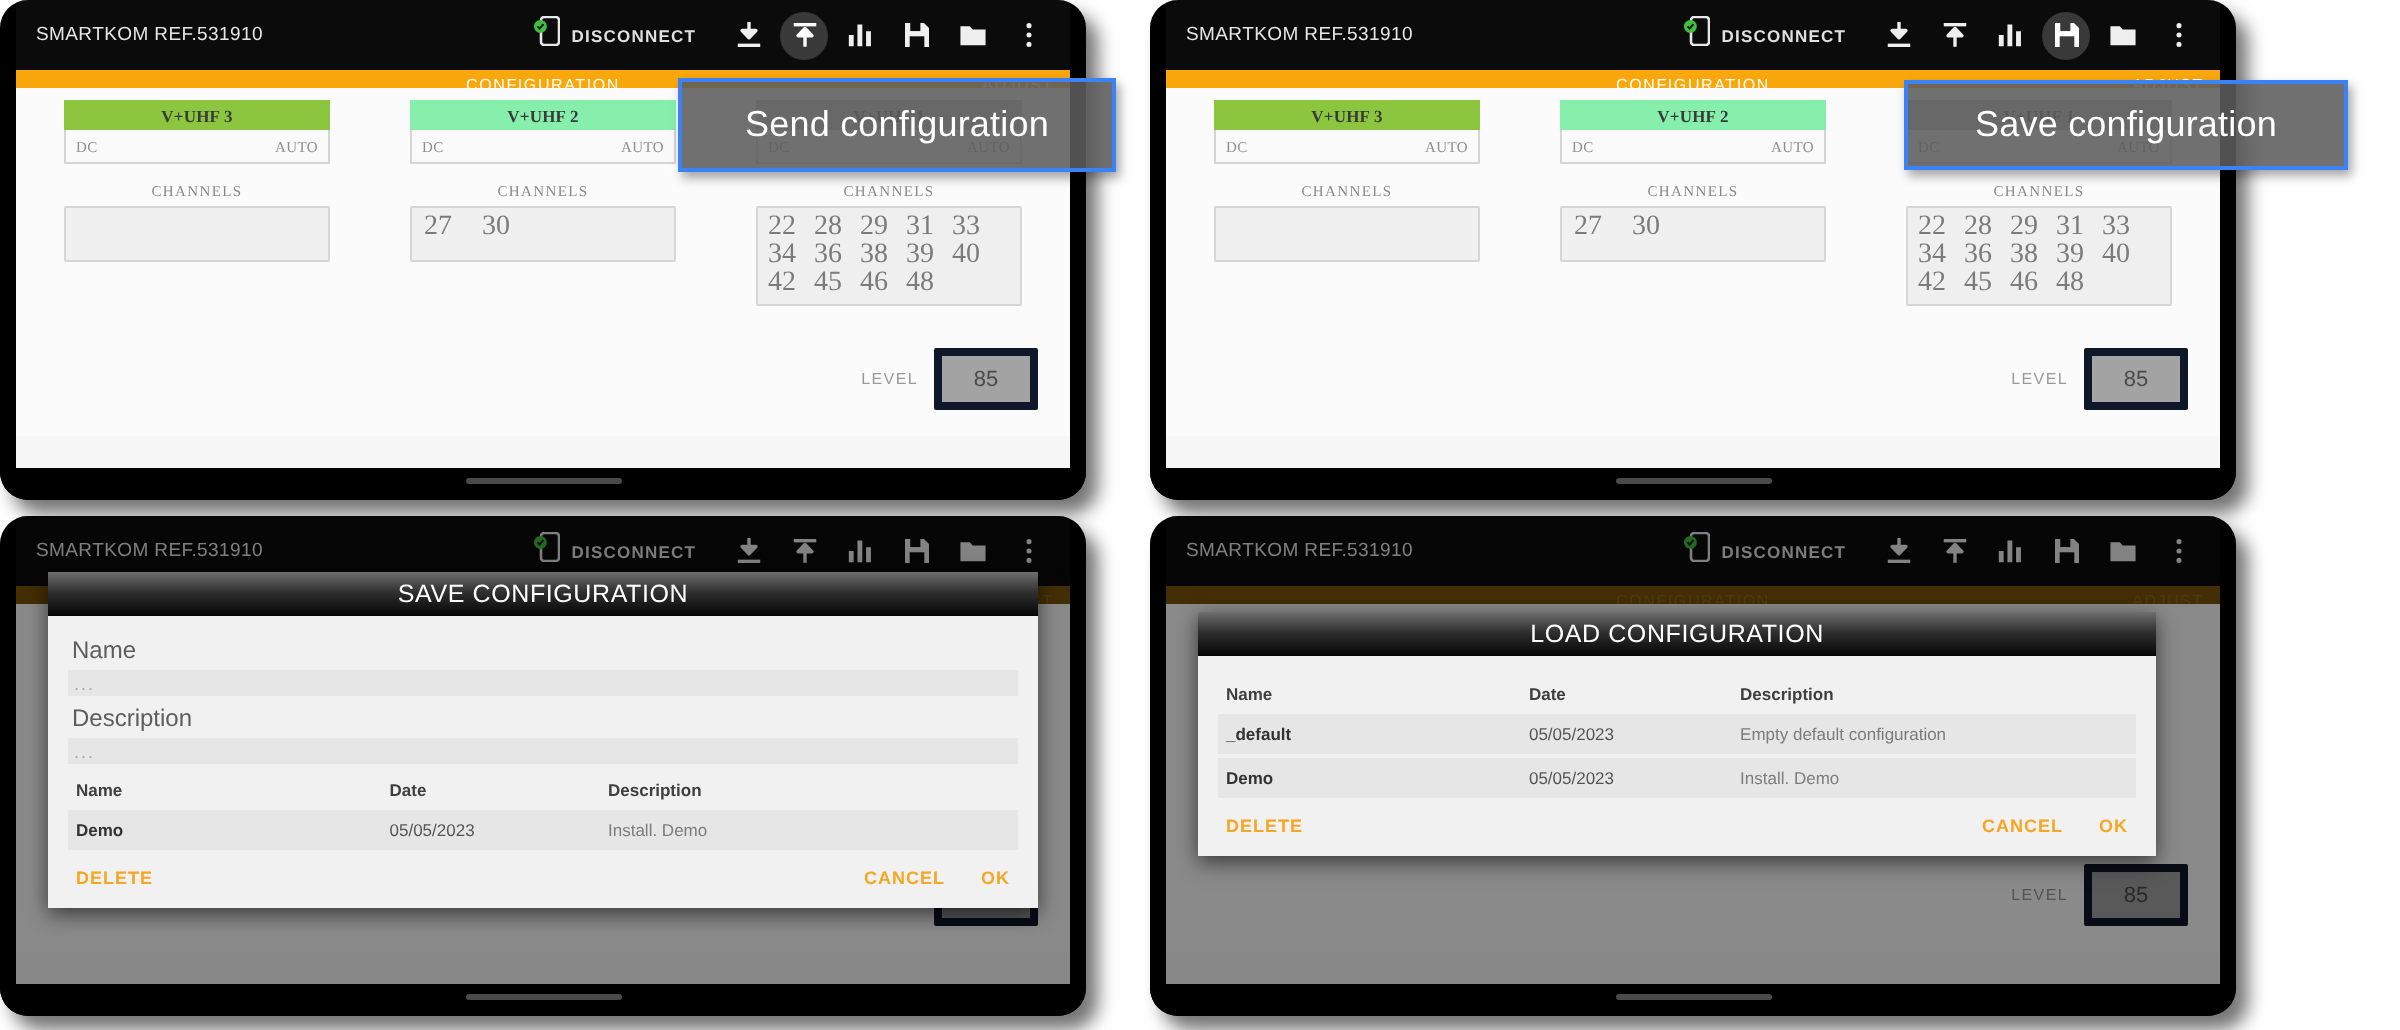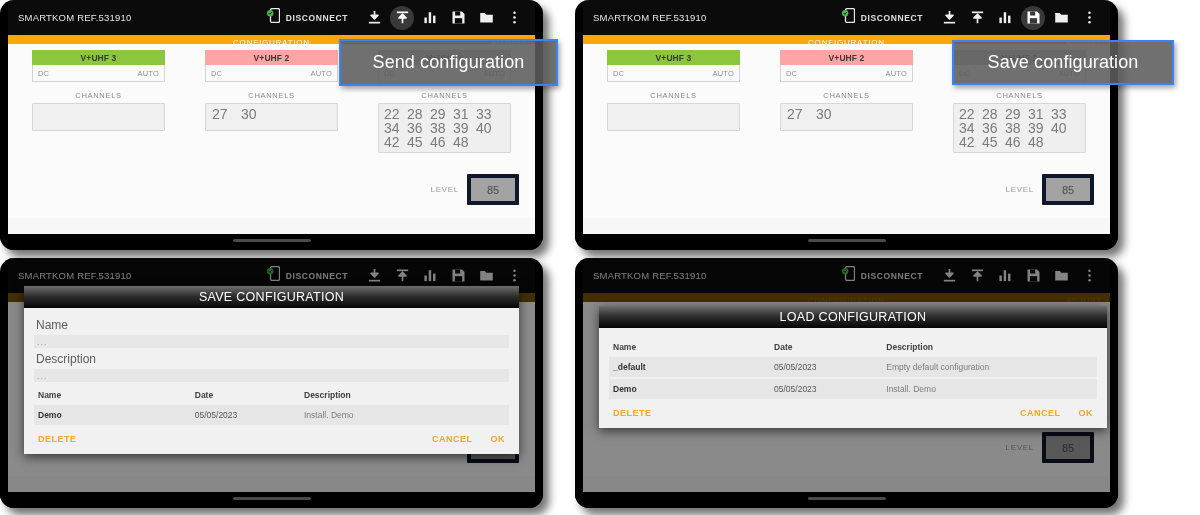--- a/index.html
+++ b/index.html
@@ -67,28 +67,28 @@
     font-size:8px;letter-spacing:.8px;color:#fff;font-weight:400;
   }
   .ribbon.dim .rtitle{color:#8e6a22;}
   .ribbon .radjust{
     position:absolute;right:8px;font-size:8px;letter-spacing:.8px;color:#fff;
   }
   .ribbon.dim .radjust{color:#8e6a22;}
 
   
   .body{position:absolute;left:0;right:0;top:44px;bottom:16px;background:#fbfbfb;}
-  .cols{display:flex;padding:6px 12px 0 12px;gap:16px;}
+  .cols{display:flex;padding:6px 12px 0 12px;gap:16px;font-family:Liberation Serif, serif;}
   .col{flex:1;padding:0 12px;}
   .modhead{
     height:15px;display:flex;align-items:center;justify-content:center;
     font-size:8.5px;font-weight:700;color:#3a3a3a;letter-spacing:.1px;
   }
   .modhead.green{background:#8CC63E;}
-  .modhead.blue{background:#fca5a5;text-align:center;}
+  .modhead.blue{background:#86efac;text-align:center;}
   .modsub{
     height:17px;border:1px solid #d4d4d4;border-top:none;background:#fafafa;
     display:flex;align-items:center;justify-content:space-between;
     padding:0 5px;box-sizing:border-box;
   }
   .modsub span{font-size:7.5px;color:#8e8e8e;letter-spacing:.2px;}
   .chlabel{
     text-align:center;font-size:7.5px;color:#8a8a8a;letter-spacing:.7px;
     margin:9px 0 3px 0;
   }
@@ -627,21 +627,21 @@
 
       <div class="body" style="background:#fbfbfb;">
         <div class="levelrow">
           <span class="ltxt">LEVEL</span>
           <div class="levelbox">85</div>
         </div>
       </div>
 
       <div class="scrim"></div>
 
-      <div class="dialog" style="left:16px;right:3px;top:48px;">
+      <div class="dialog" style="left:16px;right:32px;top:48px;">
         <div class="dlg-title">LOAD CONFIGURATION</div>
         <div class="dlg-body" style="padding-top:6px;">
           <table class="cfg">
             <thead>
               <tr>
                 <th class="c-name">Name</th>
                 <th class="c-date">Date</th>
                 <th>Description</th>
               </tr>
             </thead>

